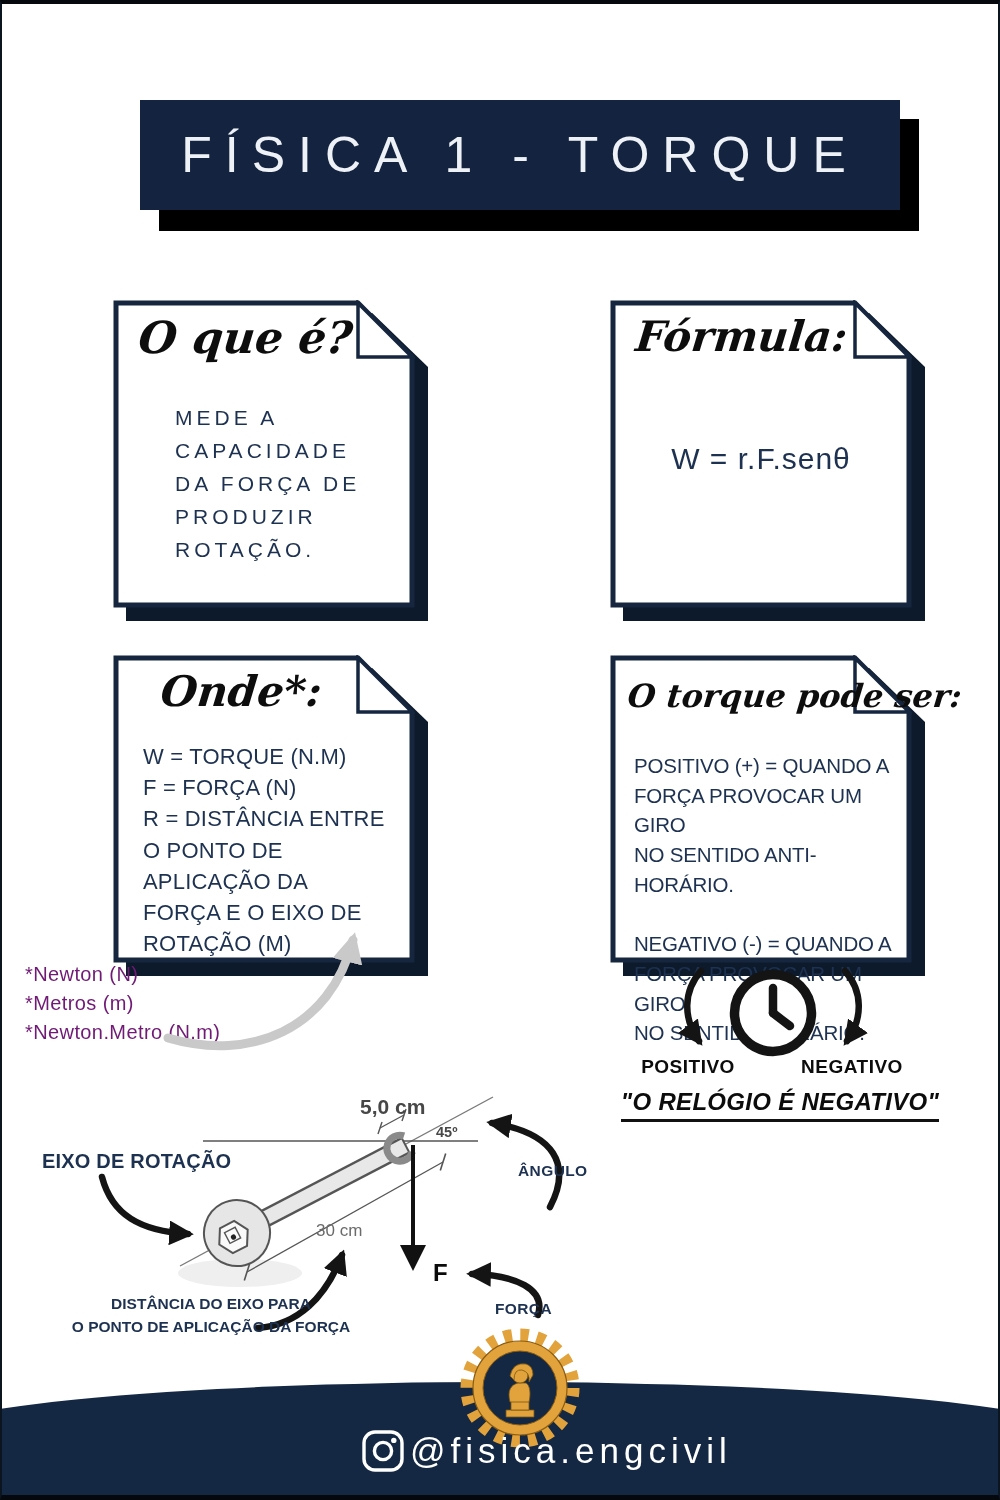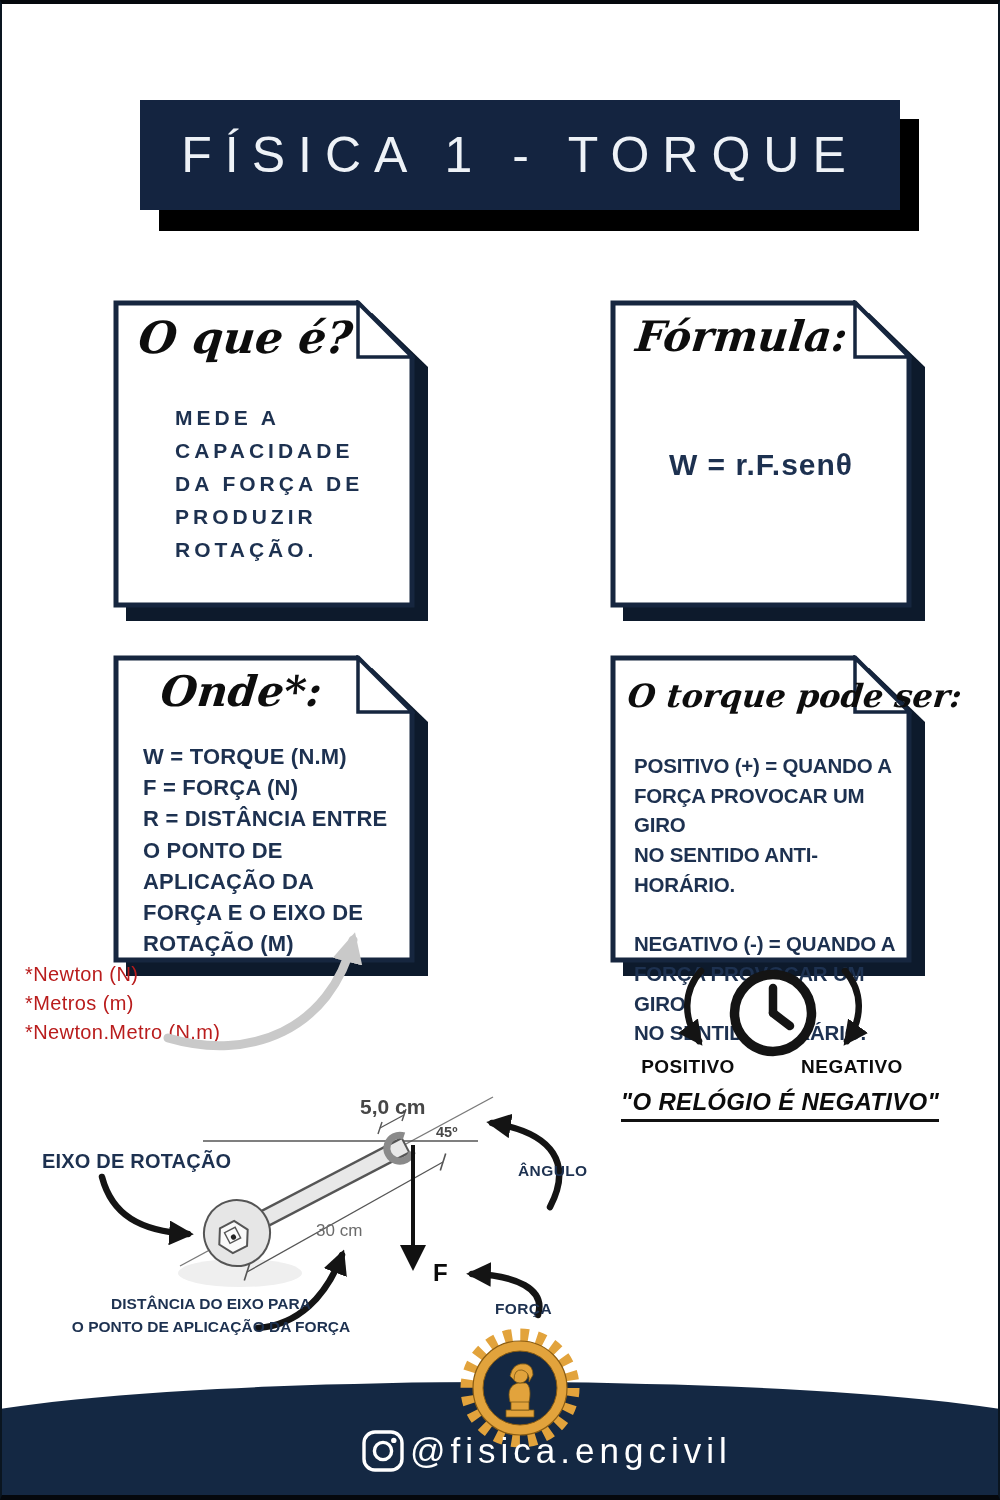--- a/index.html
+++ b/index.html
@@ -16,36 +16,36 @@
   .banner h1{margin:18px;font-weight:400;font-size:50px;letter-spacing:13px;color:#eef2f7;
              font-family:"Liberation Sans",sans-serif;white-space:nowrap;}
 
   
   .card{position:absolute;width:302px;height:308px;}
   .card-shadow{position:absolute;left:13px;top:13px;width:302px;height:308px;background:#0d1a2c;
                clip-path:polygon(0 0,81.5% 0,100% 17.5%,100% 100%,0 100%);}
   .card-frame{position:absolute;left:0;top:0;}
   .card-title{position:absolute;left:26px;top:12px;font-family:"DejaVu Serif",serif;
               font-style:italic;font-weight:bold;color:#0d0d0d;transform:skewX(-6deg);white-space:nowrap;}
-  .card-body{position:absolute;font-weight:bold;color:#1d3150;white-space:pre-line;}
+  .card-body{position:absolute;font-weight:normal;color:#1d3150;white-space:pre-line;}
   .card-what   {left:113px;top:300px;}
   .card-formula{left:610px;top:300px;}
   .card-where  {left:113px;top:655px;}
   .card-sign   {left:610px;top:655px;}
   .t-what   {font-size:44px;}
   .t-formula{font-size:42px;}
   .t-where  {font-size:42px;left:48px;}
   .t-sign   {font-size:32px;top:22px;left:18px;}
   .b-what{left:62px;top:102px;font-size:21px;letter-spacing:4px;line-height:1.57;}
-  .b-formula{left:0;width:302px;top:142px;text-align:center;font-size:30px;letter-spacing:1px;white-space:nowrap;margin-top:6px;}
+  .b-formula{left:0;width:302px;top:142px;text-align:center;font-size:30px;letter-spacing:1px;white-space:nowrap;}
   .b-where{left:30px;top:86px;font-size:22px;letter-spacing:.2px;line-height:1.42;}
   .b-sign{left:24px;top:96px;font-size:20.5px;letter-spacing:-.2px;line-height:1.45;}
 
   
-  .footnotes{position:absolute;left:25px;top:960px;font-size:20px;color:#b91c1c;line-height:1.45;
+  .footnotes{position:absolute;left:25px;top:960px;font-size:20px;color:#701a75;line-height:1.45;
              letter-spacing:.4px;white-space:pre-line;}
 
   
   .clock-label{position:absolute;font-size:19px;font-weight:bold;color:#0c0c0c;letter-spacing:.5px;
                width:120px;text-align:center;}
   .quote{position:absolute;left:615px;top:1088px;width:330px;text-align:center;}
   .quote span{display:inline-block;font-size:24px;font-weight:bold;font-style:italic;color:#0c0c0c;
               border-bottom:3px solid #111;padding-bottom:3px;letter-spacing:.3px;white-space:nowrap;}
 
   

